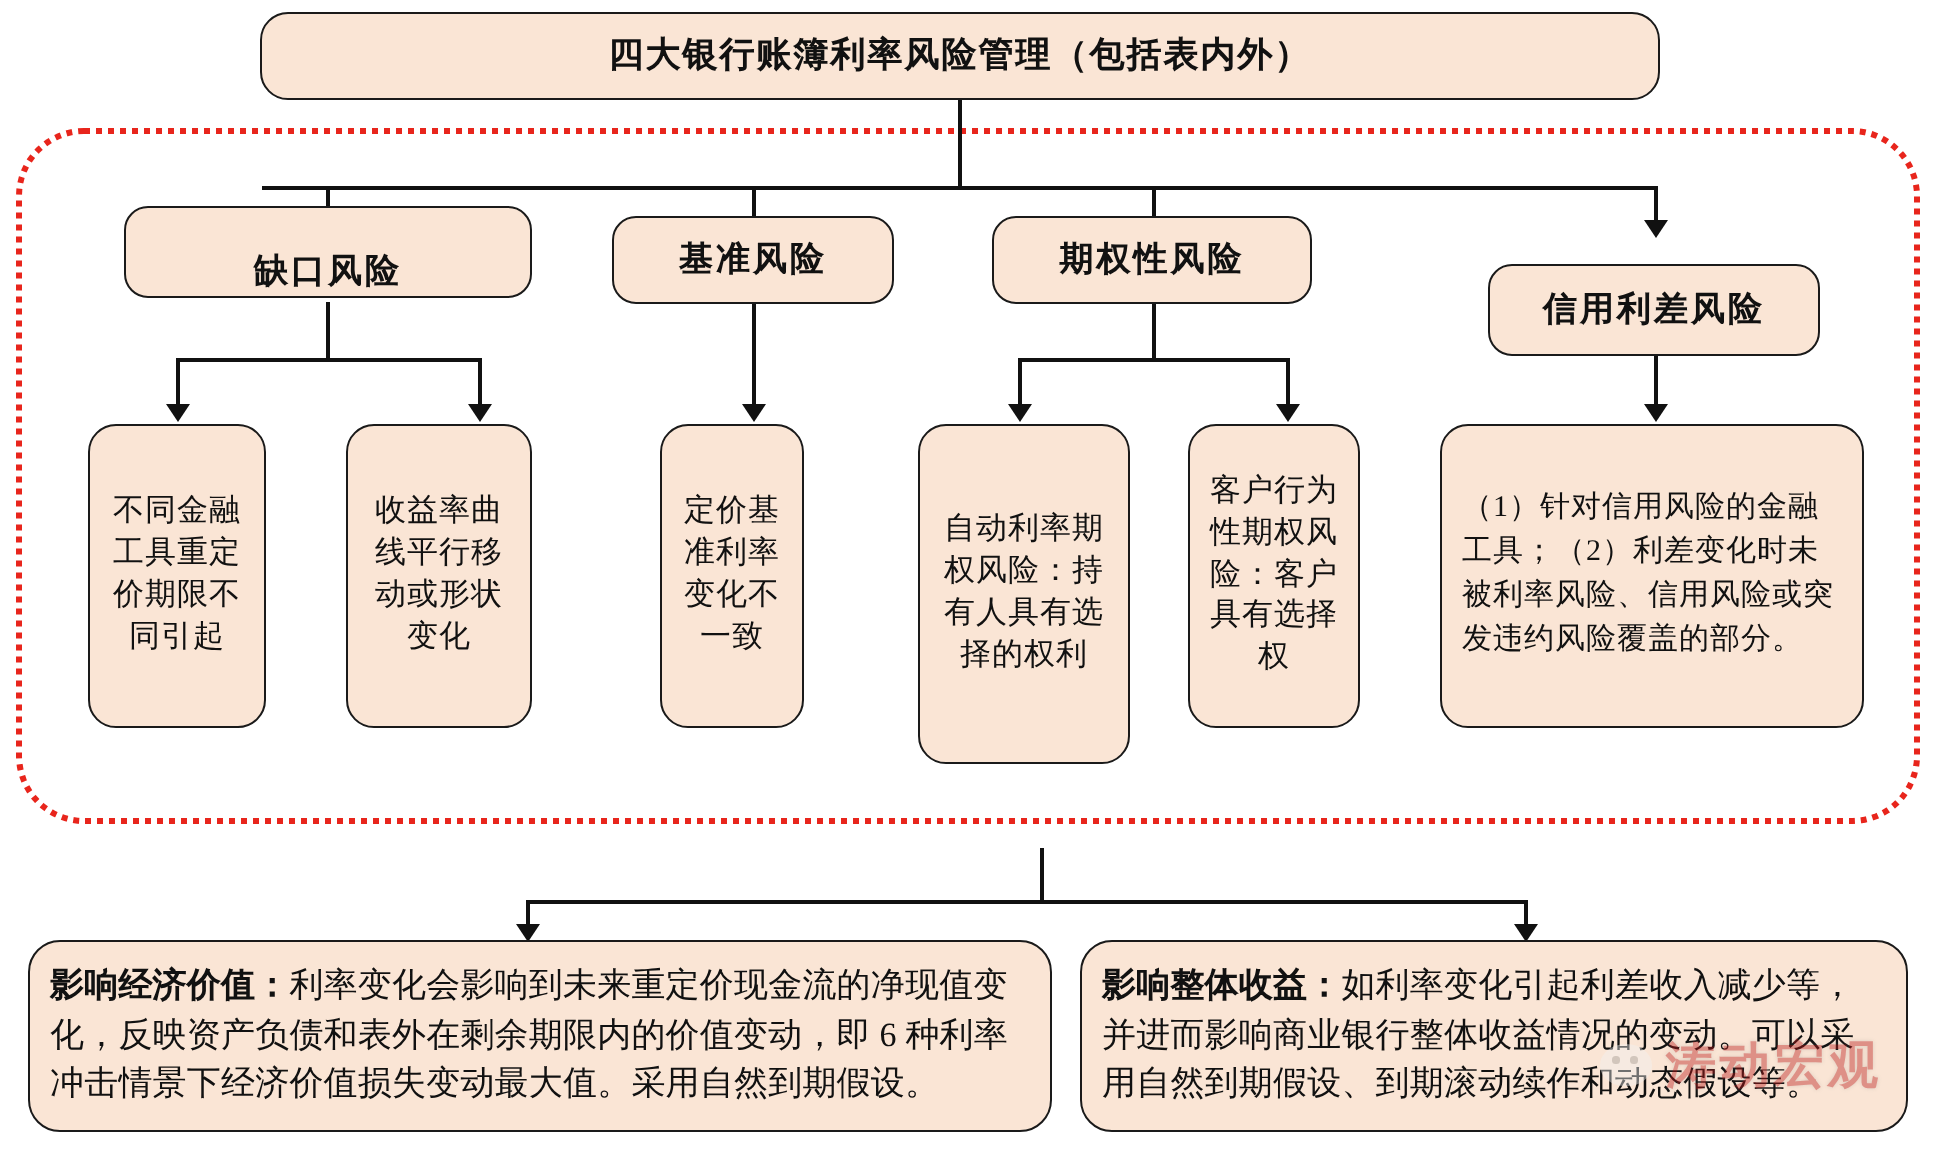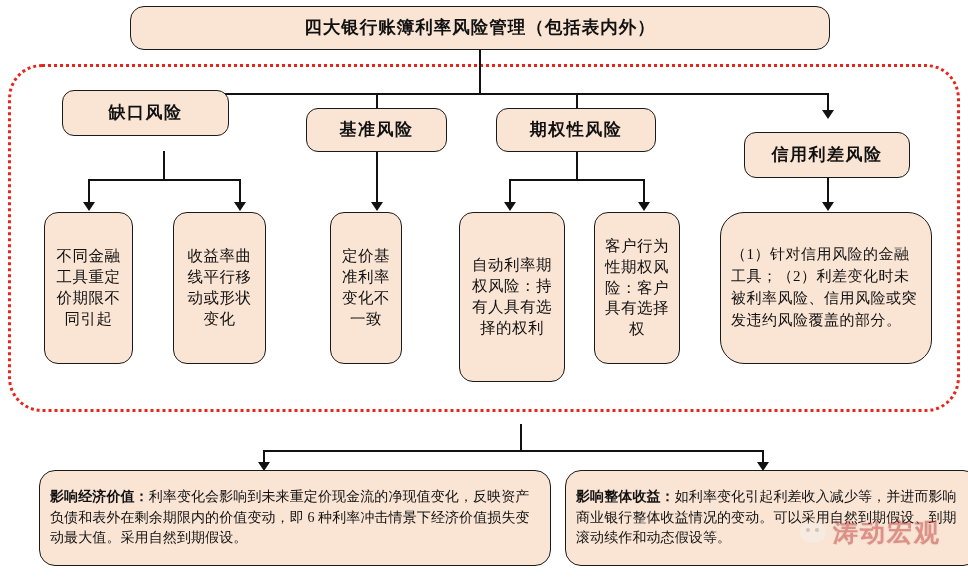--- a/index.html
+++ b/index.html
@@ -53,32 +53,31 @@
     font-weight: bold;
     font-size: 17px;
     letter-spacing: 1.5px;
     border-radius: 12px;
   }
   .leaf-node {
     font-size: 15.5px;
     letter-spacing: 0.5px;
     border-radius: 14px;
   }
-  .leaf-node.wide { font-size: 15px; border-radius: 24px; }
+  .leaf-node.wide { font-size: 15px; }
   .q-node {
     font-weight: bold;
     font-size: 16px;
     letter-spacing: 0.8px;
     border-radius: 12px;
   }
   .bottom-node {
-    font-size: 14px;
+    font-size: 17px;
     border-radius: 16px;
     letter-spacing: 0.1px;
-    margin-left: 25px;
   }
   .bottom-node b { font-weight: bold; }
 
   
   .ln {
     position: absolute;
     background: #111111;
     z-index: 2;
   }
   .ln.v { width: 1.6px; }
@@ -164,21 +163,21 @@
 
   <div class="ln v" style="left:376px; top:93px; height:20px;"></div>
   <div class="arrow" style="left:371px; top:110px;"></div>
 
   <div class="ln v" style="left:576px; top:93px; height:20px;"></div>
   <div class="arrow" style="left:571px; top:110px;"></div>
 
   <div class="ln v" style="left:827px; top:93px; height:20px;"></div>
   <div class="arrow" style="left:822px; top:110px;"></div>
 
-  <div class="node cat-node" style="left:62px; top:90px; width:167px; height:46px;">
+  <div class="node cat-node" style="left:62px; top:103px; width:204px; height:46px;align-items:flex-end;">
     <span class="node-text">缺口风险</span>
   </div>
 
   <div class="node cat-node" style="left:306px; top:108px; width:141px; height:44px;">
     <span class="node-text">基准风险</span>
   </div>
 
   <div class="node cat-node" style="left:496px; top:108px; width:160px; height:44px;">
     <span class="node-text">期权性风险</span>
   </div>

